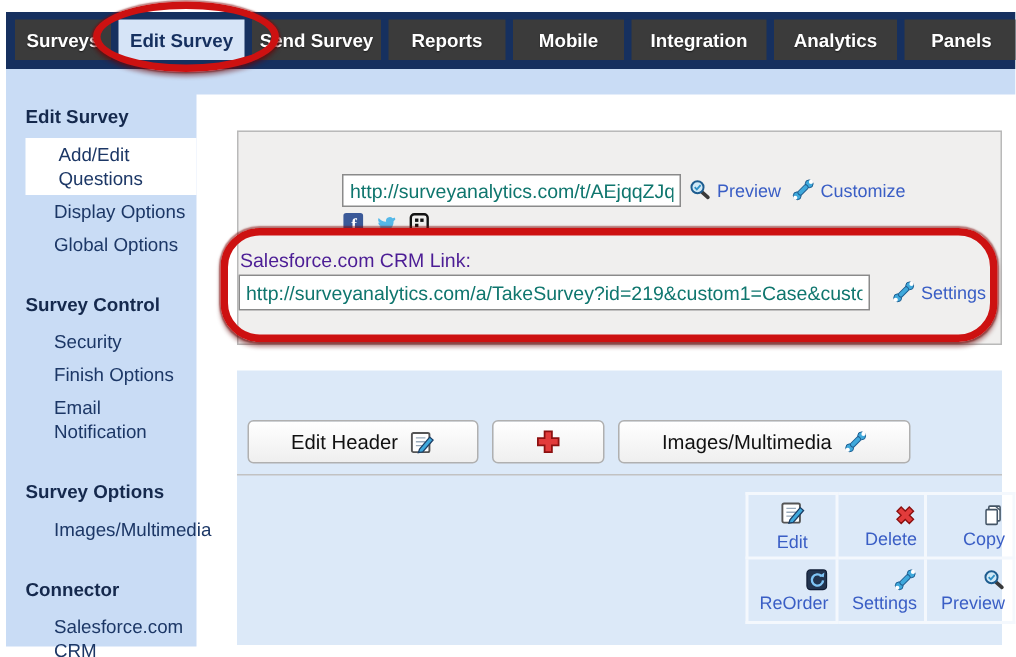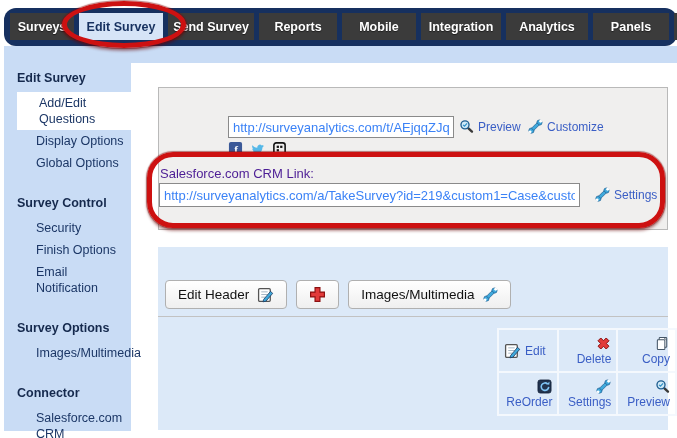--- a/index.html
+++ b/index.html
@@ -1,55 +1,55 @@
 <!DOCTYPE html>
 <html><head>
 <meta charset="utf-8">
 <style>
   html,body{margin:0;padding:0;}
   body{width:677px;height:438px;background:#fff;font-family:"Liberation Sans",sans-serif;position:relative;overflow:hidden;}
   .page{position:absolute;inset:0;}
   
-  .nav{position:absolute;left:4px;top:8px;width:673px;height:38px;background:#16305f;display:flex;align-items:flex-start;gap:5px;padding:5px 0 6px 6px;box-sizing:border-box;border-radius:12px;}
+  .nav{position:absolute;left:4px;top:8px;width:673px;height:38px;background:#16305f;display:flex;align-items:flex-start;gap:5px;padding:5px 0 6px 6px;box-sizing:border-box;}
   .tab{height:27px;background:#3b3b3b;color:#fff;font-weight:bold;font-size:12.5px;display:flex;align-items:center;justify-content:center;text-shadow:0 1px 1px rgba(0,0,0,.55);cursor:pointer;flex:0 0 auto;}
   .tab.selected{background:#d6e4f7;color:#16305f;text-shadow:none;}
   .tab.filler{flex:1 1 auto;cursor:default;}
   
   .band{position:absolute;left:4px;top:46px;width:673px;height:17px;background:#c9dcf5;}
   .sidebar{position:absolute;left:4px;top:46px;width:127px;height:385px;background:#c9dcf5;font-size:12.5px;color:#1c3766;}
   .sb-header{font-weight:bold;color:#15294d;margin:22px 0 7px 13px;}
   .sb-header.first{margin-top:25px;}
   .sb-item{padding:3px 0 3px 32px;line-height:16px;cursor:pointer;}
   .sb-item.selected{background:#fff;margin-left:13px;padding:3px 2px 3px 22px;}
   
   .gray-panel{position:absolute;left:158px;top:87px;width:510px;height:143px;background:#f0efee;border:1px solid #b9b9b9;box-sizing:border-box;}
-  .txt-input{position:absolute;border:1px solid #8a8a8a;background:#fff;font-size:13px;padding:2px 4px;box-sizing:border-box;color:#3b82f6;font-family:"Liberation Sans",sans-serif;text-align:center;}
+  .txt-input{position:absolute;border:1px solid #8a8a8a;background:#fff;font-size:13px;padding:2px 4px;box-sizing:border-box;color:#0f766e;font-family:"Liberation Sans",sans-serif;text-align:center;}
   #survey-url{left:228px;top:116px;width:226px;height:22px;}
   #crm-url{left:159px;top:183px;width:421px;height:24px;}
   .lnk{position:absolute;display:inline-flex;align-items:center;gap:4px;color:#3a5ec5;font-size:12px;cursor:pointer;white-space:nowrap;}
   #preview-link{left:459px;top:119px;}
   #customize-link{left:528px;top:119px;}
   #settings-link{left:595px;top:187px;}
   .crm-label{position:absolute;left:160px;top:166px;font-size:13px;color:#4c1d95;}
   .social-row{position:absolute;left:228px;top:141px;display:flex;gap:7px;}
   .social-row .ic{cursor:pointer;}
   
   .annot{position:absolute;border:5px solid #cd1111;box-shadow:0 3px 3px rgba(100,0,0,.45),0 0 1px 1px rgba(130,10,10,.55);z-index:20;pointer-events:none;box-sizing:border-box;}
   #annot-oval{left:62px;top:1px;width:124px;height:47px;border-radius:50%;}
   #annot-rect{left:147px;top:152px;width:518px;height:76px;border-radius:26px;}
   
   .blue-panel{position:absolute;left:158px;top:247px;width:510px;height:183px;background:#dce9f8;}
   .btn-row{position:absolute;left:165px;top:280px;display:flex;gap:9px;}
-  .btn{height:29px;background:linear-gradient(#ffffff,#efefef);border:1px solid #b0b0b0;border-radius:4px;display:inline-flex;align-items:center;gap:8px;padding:0 12px;font-size:13.5px;color:#111;cursor:pointer;white-space:nowrap;}
+  .btn{height:29px;background:linear-gradient(#ffffff,#efefef);border:1px solid #b0b0b0;border-radius:4px;display:inline-flex;align-items:center;gap:8px;padding:0 28px;font-size:13.5px;color:#111;cursor:pointer;white-space:nowrap;}
   .divider{position:absolute;left:158px;top:316px;width:510px;height:1px;background:#c2c2c2;}
   
   .acts{position:absolute;left:497px;top:328px;border-collapse:collapse;}
   .acts td{border:2px solid #f4f8fd;width:51px;height:37px;vertical-align:middle;padding:2px 5px;font-size:12px;color:#3a5ec5;cursor:pointer;}
   .cell-stack{display:flex;flex-direction:column;gap:1px;align-items:flex-end;}
-  .cell-row{display:flex;align-items:center;gap:4px;}
+  .cell-row{display:flex;align-items:center;gap:4px;flex-direction:column;}
   .ic{width:15px;height:15px;flex:0 0 auto;}
   .ic17{width:17px;height:17px;flex:0 0 auto;}
   .defs{position:absolute;width:0;height:0;overflow:hidden;}
 </style>
 </head>
 <body>
 
 <svg class="defs" xmlns="http://www.w3.org/2000/svg">
   <defs>
     <g id="i-wrench">
@@ -104,21 +104,21 @@
 </svg>
 
 <div class="page">
 
   <div class="nav">
     <div class="tab" style="width:64px">Surveys</div>
     <div class="tab selected" style="width:84px">Edit Survey</div>
     <div class="tab" style="width:86px">Send Survey</div>
     <div class="tab" style="width:78px">Reports</div>
     <div class="tab" style="width:74px">Mobile</div>
-    <div class="tab" style="width:80px">Integration</div>
+    <div class="tab" style="width:90px">Integration</div>
     <div class="tab" style="width:82px">Analytics</div>
     <div class="tab" style="width:76px">Panels</div>
     <div class="tab filler"></div>
   </div>
 
   <div class="band"></div>
 
   <div class="sidebar">
     <div class="sb-header first">Edit Survey</div>
     <div class="sb-item selected">Add/Edit Questions</div>

